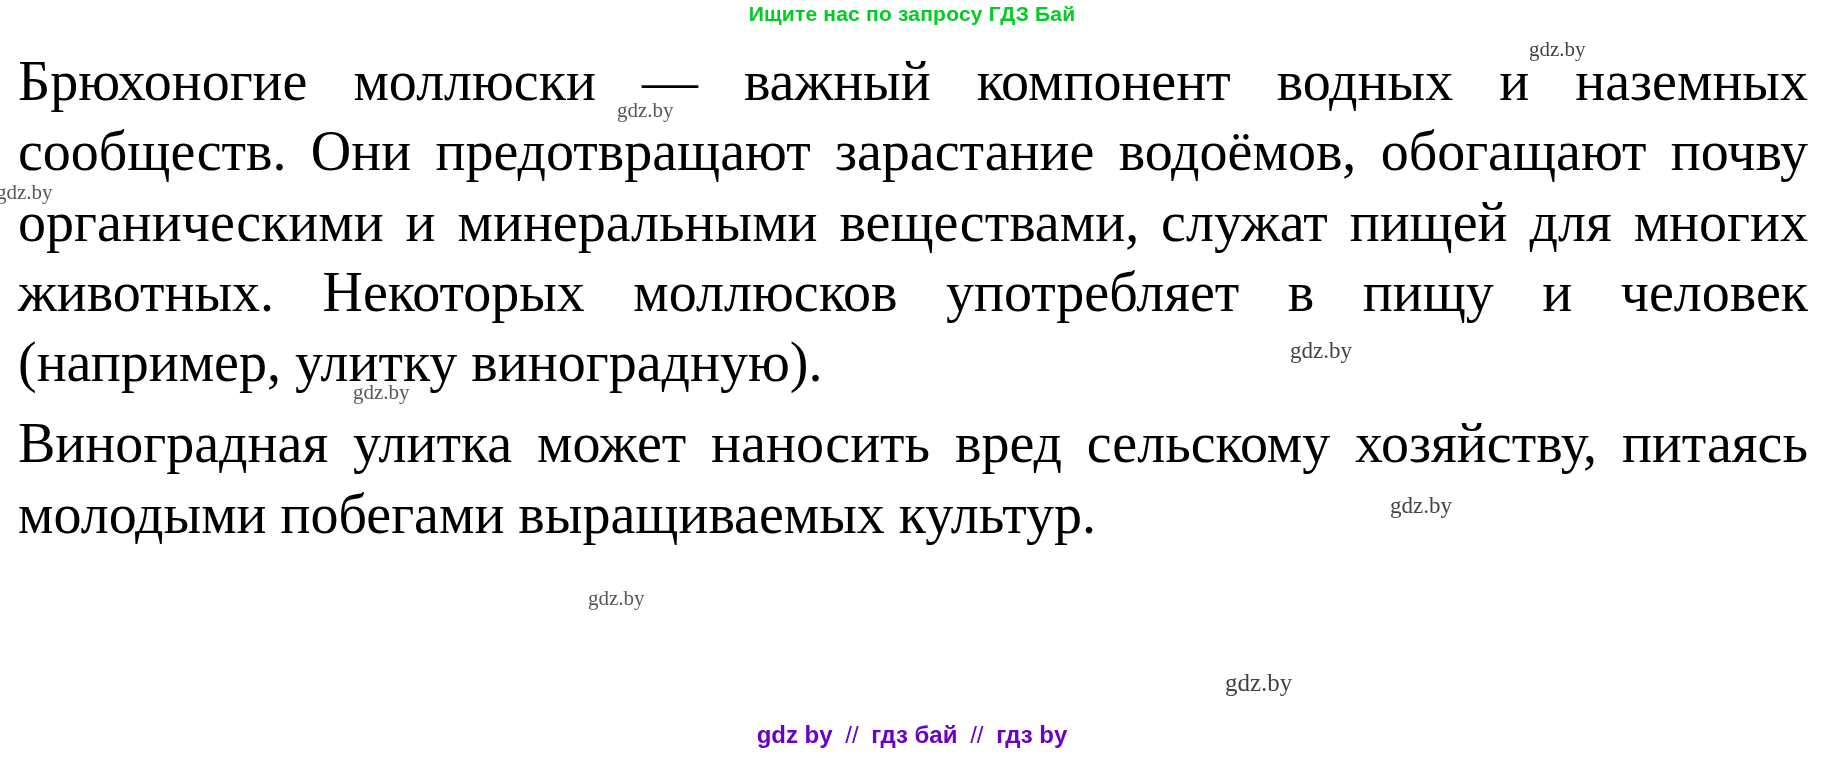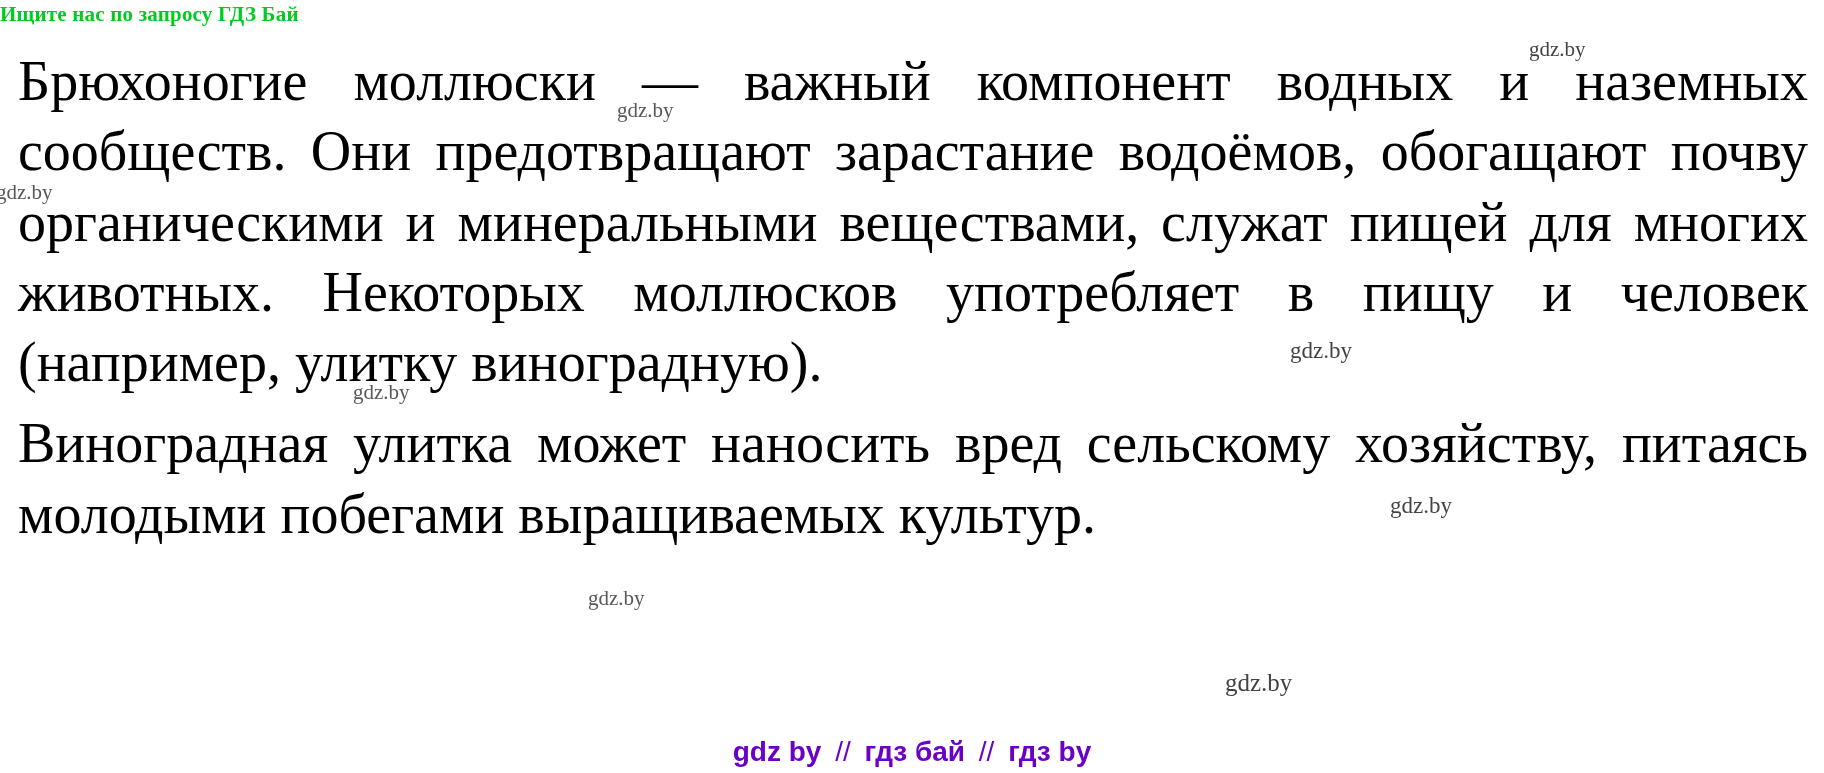--- a/index.html
+++ b/index.html
@@ -21,22 +21,22 @@
     height: 773px;
     box-sizing: border-box;
   }
 
   
   .promo {
     position: absolute;
     top: 2px;
     left: 0;
     width: 100%;
-    text-align: left;
-    font-family: Liberation Serif, serif;
+    text-align: center;
+    font-family: Liberation Sans, sans-serif;
     font-size: 21px;
     font-weight: bold;
     color: #00cc22;
     letter-spacing: 0.2px;
   }
 
   
   .body-text {
     position: absolute;
     top: 46px;
@@ -76,26 +76,26 @@
   .wm-3 { left: -4px;  top: 180px; font-size: 21px; }
   .wm-4 { left: 353px; top: 380px; font-size: 21px; }
   .wm-5 { left: 1290px; top: 338px; font-size: 23px; }
   .wm-6 { left: 1390px; top: 493px; font-size: 23px; }
   .wm-7 { left: 588px; top: 586px; font-size: 21px; }
   .wm-8 { left: 1225px; top: 669px; font-size: 25px; }
 
   
   .footer {
     position: absolute;
-    bottom: 5px;
+    bottom: 24px;
     left: 0;
     width: 100%;
     text-align: center;
     font-family: "Liberation Sans", sans-serif;
-    font-size: 28px;
+    font-size: 24px;
     color: #6b00c8;
   }
   .footer .sep {
     color: #6b00c8;
     padding: 0 6px;
   }
   .footer a, .footer span.lnk {
     color: #6b00c8;
     text-decoration: none;
   }

